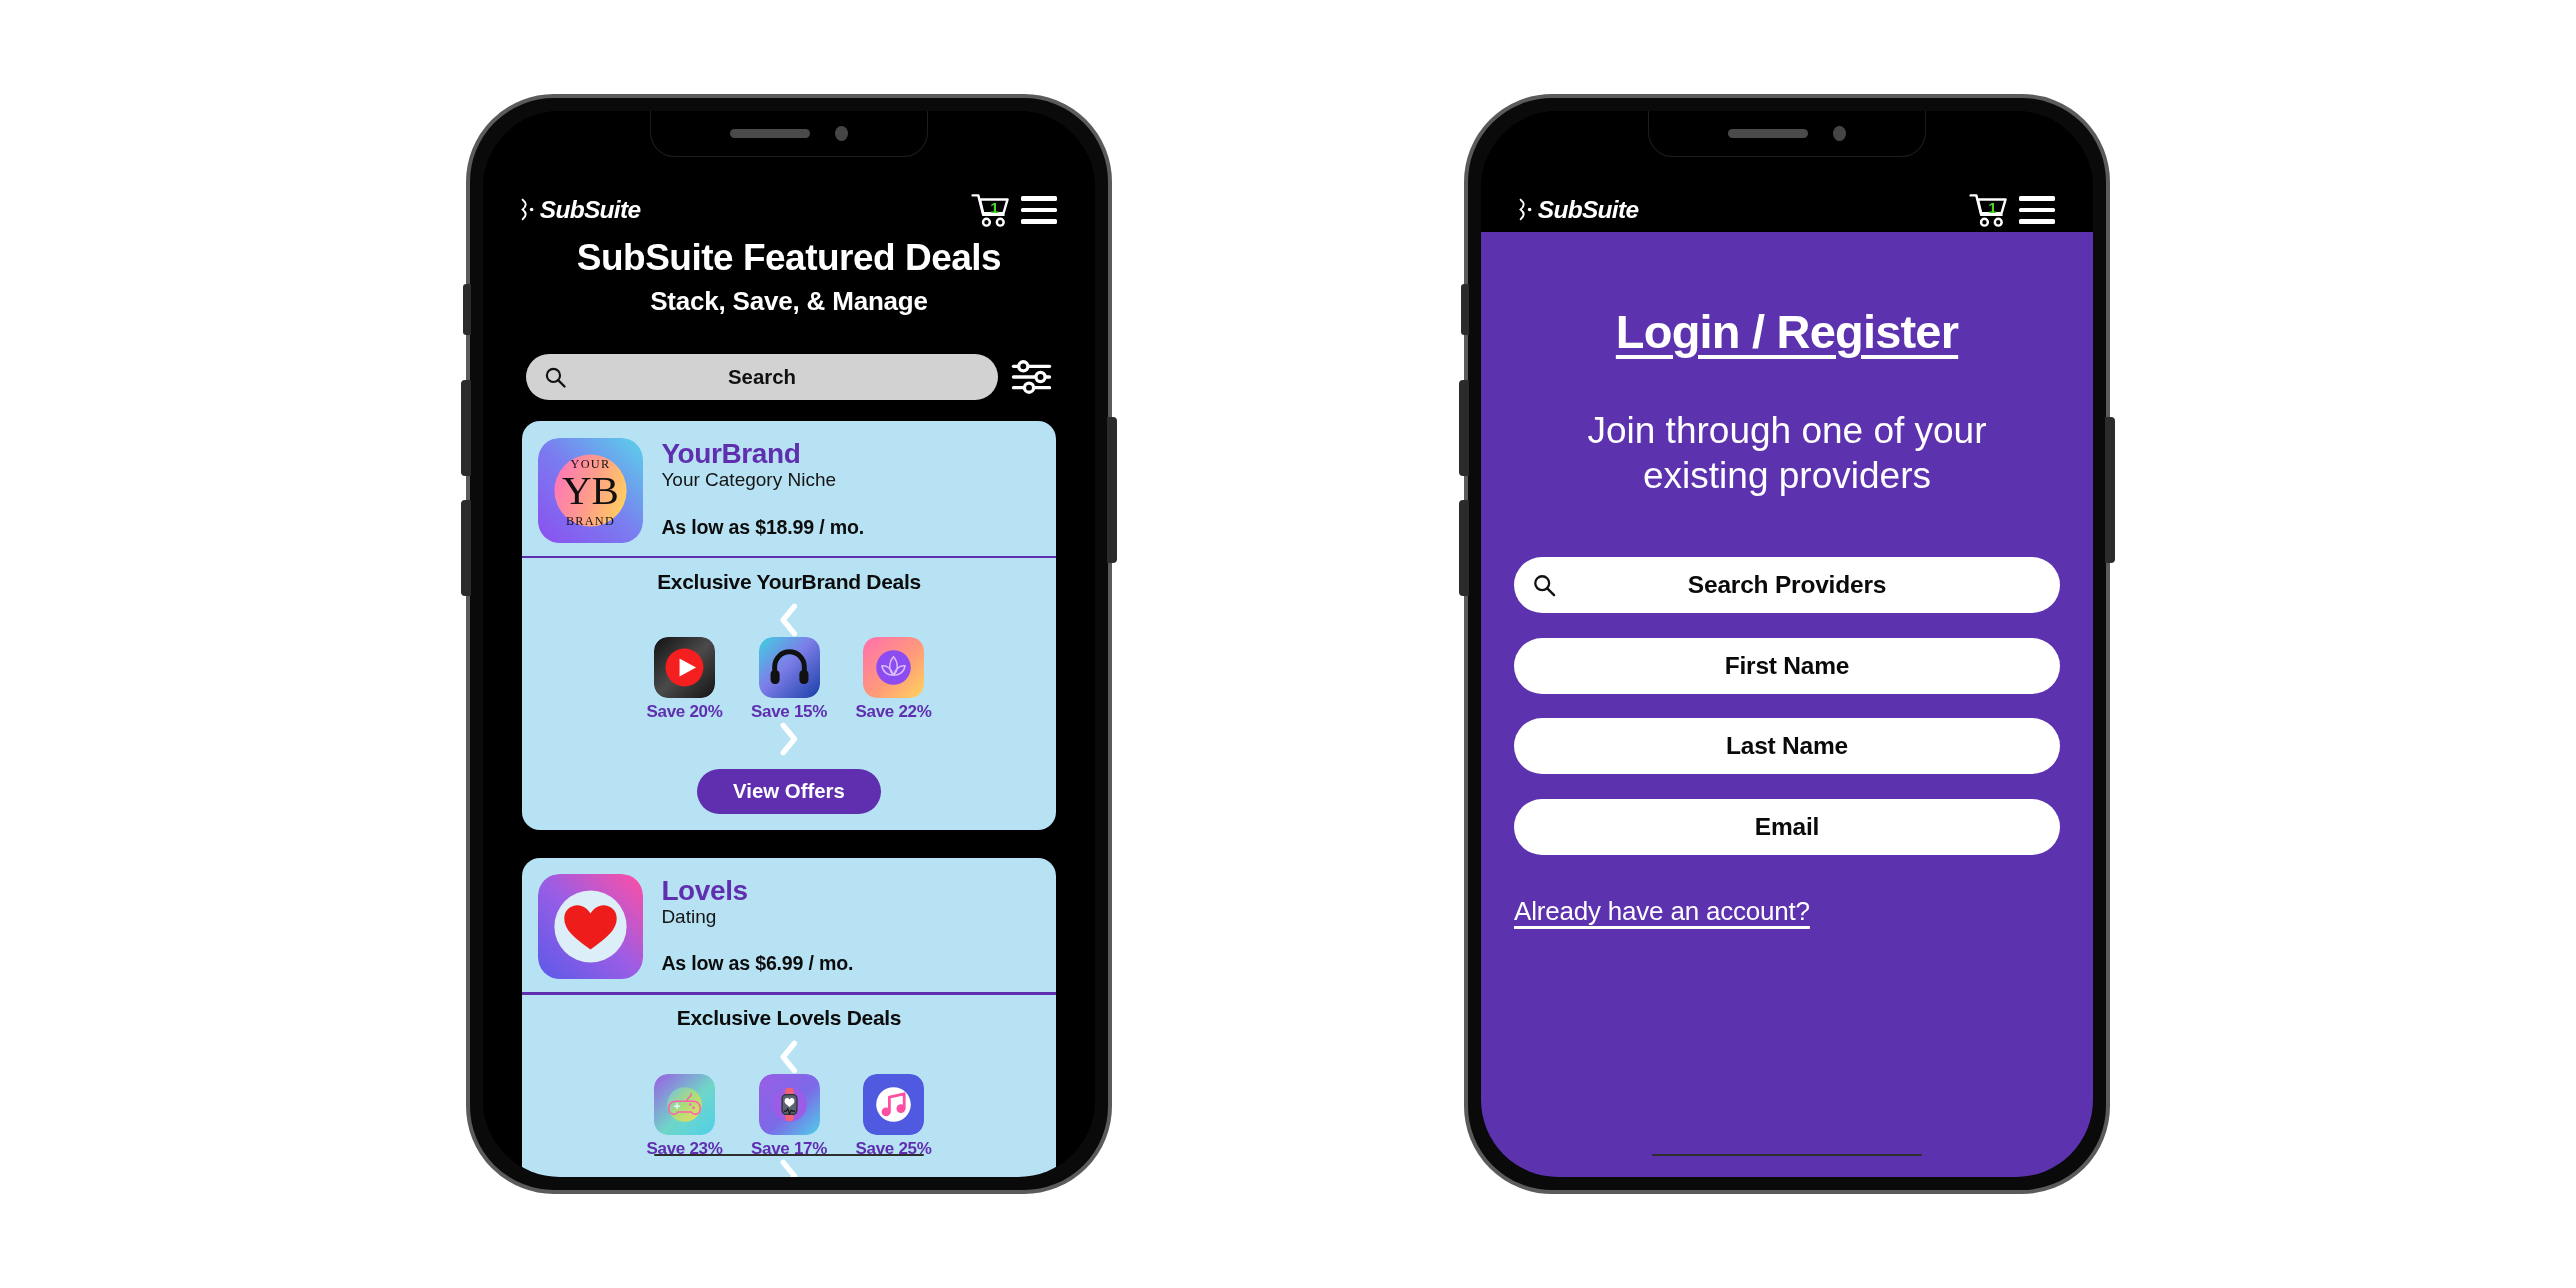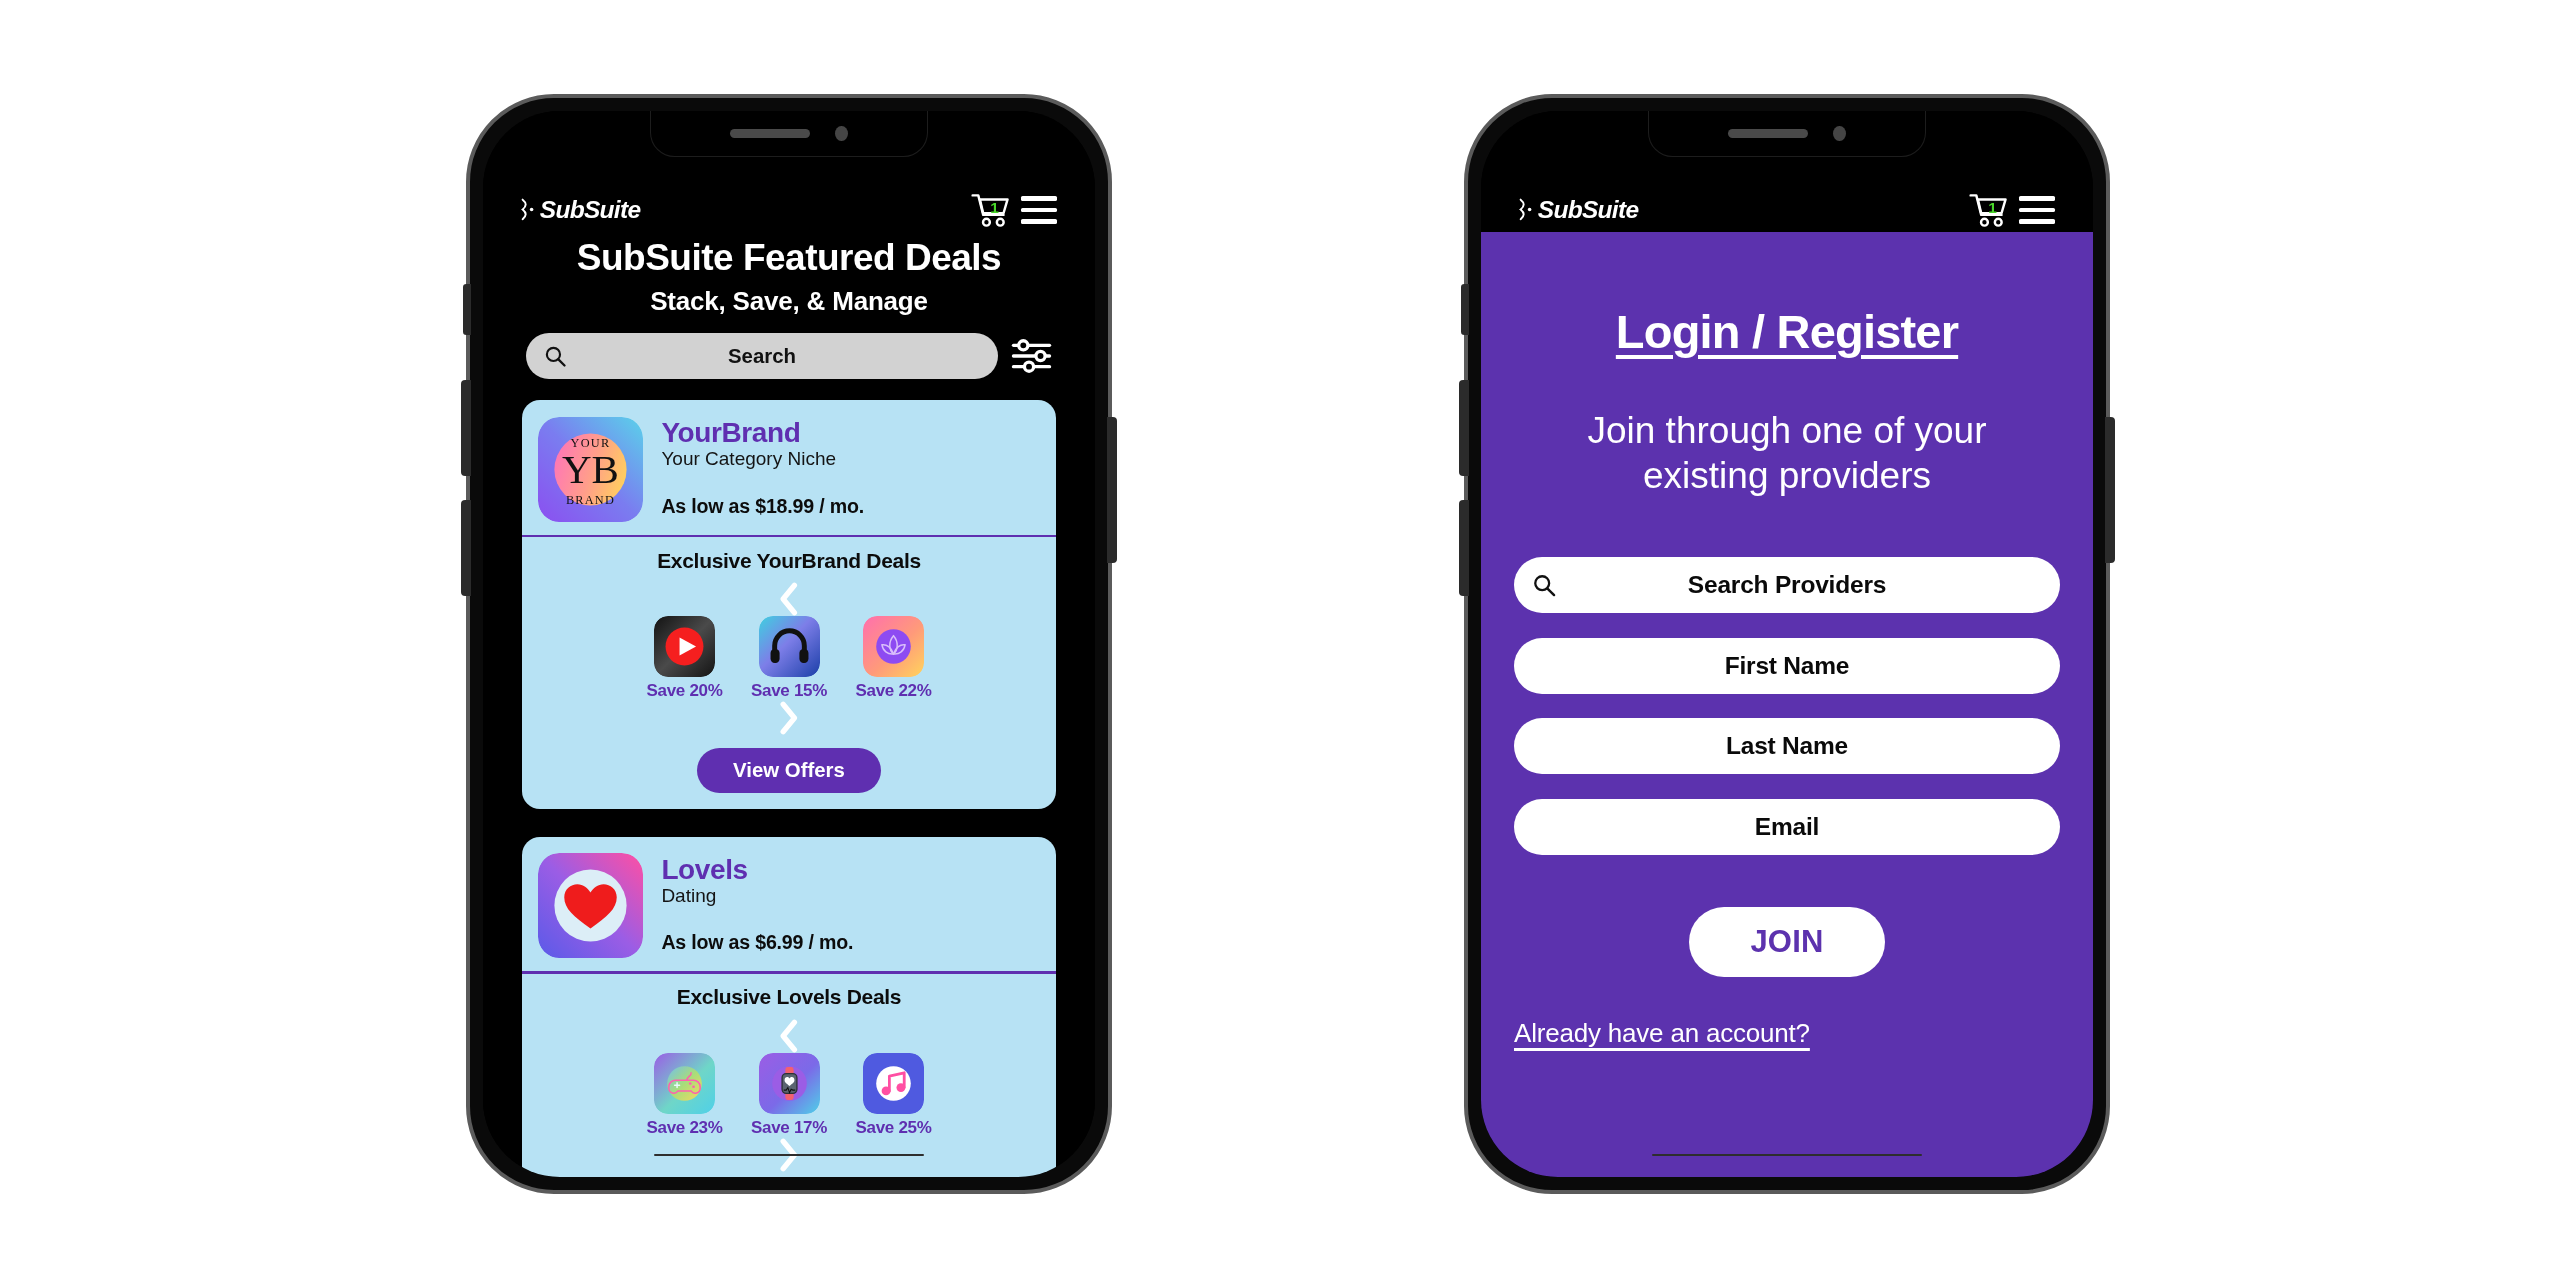--- a/index.html
+++ b/index.html
@@ -99,21 +99,21 @@
     font-size: 37px; font-weight: bold;
     margin-top: 4.9px; letter-spacing: -0.5px;
   }
   .deals-sub {
     color: #fff; text-align: center;
     font-size: 26px; font-weight: bold;
     margin-top: 7.4px; letter-spacing: -0.2px;
   }
   .search-row {
     display: flex; align-items: center; justify-content: center;
-    gap: 13px; margin-top: 16px; padding: 0 43px;
+    gap: 13px; margin-top: 37px; padding: 0 43px;
   }
   .search-pill {
     flex: 1; height: 46px;
     background: #d2d2d2; border-radius: 24.5px;
     display: flex; align-items: center; padding: 0 18px;
     position: relative;
   }
   .search-pill .s-ico { width: 23px; height: 23px; flex: 0 0 auto; }
   .search-pill .s-label {
     position: absolute; left: 0; right: 0; text-align: center;
@@ -578,21 +578,20 @@
           <div class="field">
             <span class="f-label" title="First Name">First Name</span>
           </div>
           <div class="field">
             <span class="f-label" title="Last Name">Last Name</span>
           </div>
           <div class="field">
             <span class="f-label" title="Email">Email</span>
           </div>
 
-          <button class="join-btn">JOIN</button>
           <a class="have-account">Already have an account?</a>
         </div>
 
       </div>
       <div class="home-bar"></div>
     </div>
   </div>
 
 </div>
 

